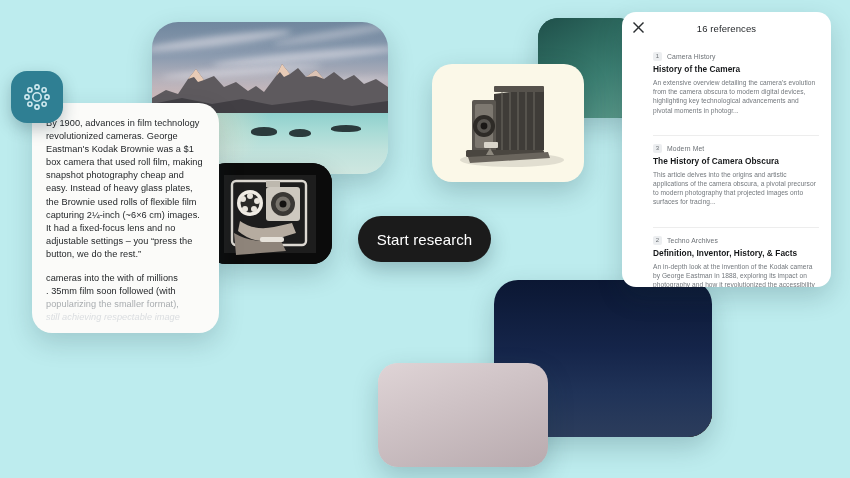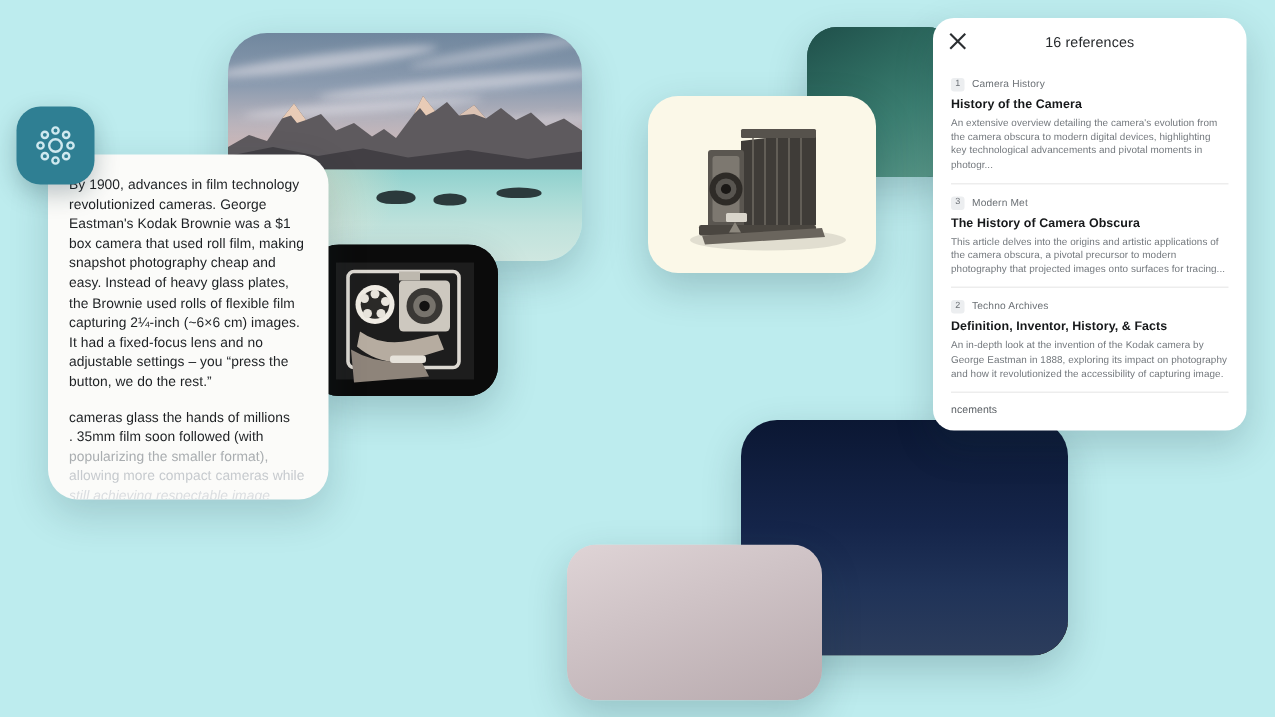--- a/index.html
+++ b/index.html
@@ -78,21 +78,21 @@
 
   
   #ref-panel{position:absolute;left:622px;top:12px;width:209px;height:275px;
      background:#fff;border-radius:14px;box-shadow:0 10px 26px rgba(20,50,60,.20);
      overflow:hidden;}
   #ref-head{height:32px;position:relative;display:flex;align-items:center;justify-content:center;}
   #ref-title{font-size:9.5px;color:#26292c;letter-spacing:.1px;}
   #ref-close{position:absolute;left:10px;top:9px;width:13px;height:13px;cursor:pointer;}
   #ref-close svg{display:block;}
   #ref-list{padding:0 12px;}
-  .ref-item{padding:8px 0 7px 0;border-bottom:1px solid #ededed;}
+  .ref-item{padding:8px 0 20px 0;border-bottom:1px solid #ededed;margin-left:19px;}
   .ref-item:last-child{border-bottom:none;}
   .ref-src{display:flex;align-items:center;gap:5px;margin-bottom:3px;}
   .ref-num{width:9px;height:9px;border-radius:2px;background:#eceef0;color:#6c7176;
      font-size:6px;line-height:9px;text-align:center;}
   .ref-site{font-size:6.8px;color:#6c7176;letter-spacing:.1px;}
   .ref-title{font-size:8.3px;font-weight:bold;color:#16181a;margin-bottom:4px;letter-spacing:.05px;}
   .ref-desc{font-size:6.6px;line-height:9.2px;color:#73787d;letter-spacing:.05px;}
 </style>
 </head>
 <body>
@@ -266,44 +266,44 @@
         <path d="M120 50 q20 -6 34 4 q14 10 12 30 q-2 16 -24 18 q-24 2 -30 -18 q-4 -20 8 -34Z" fill="#c9946e"></path>
         <path d="M124 46 q16 -6 28 4 q-12 10 -28 4Z" fill="#d9a97f"></path>
         <rect x="36" y="40" width="8" height="42" rx="3" fill="#3a3a3c"></rect>
       </svg>
     </div>
   </div>
 
   <div id="text-card">
     <p>By 1900, advances in film technology revolutionized cameras. George Eastman's Kodak Brownie was a $1 box camera that used roll film, making snapshot photography cheap and easy. Instead of heavy glass plates, the Brownie used rolls of flexible film capturing 2¼-inch (~6×6 cm) images. It had a fixed-focus lens and no adjustable settings – you “press the button, we do the rest.”</p>
     <p>
-      <span class="fade-line">cameras glass the hands of millions</span>
+      <span class="fade-line">cameras into the with of millions</span>
       <span class="fade-line">. 35mm film soon followed (with</span>
       <span class="fade-line f1">popularizing the smaller format),</span>
-      <span class="fade-line f2">allowing more compact cameras while</span>
       <span class="fade-line f3">still achieving respectable image</span>
     </p>
   </div>
 
   <div id="gear-chip">
     <svg width="30" height="30" viewBox="0 0 30 30">
       <g fill="none" stroke="#cfe9ef" stroke-width="1.6">
         <circle cx="15" cy="15" r="4.2"></circle>
         <circle cx="15" cy="5" r="2.1"></circle>
           <circle cx="22.1" cy="7.9" r="2.1"></circle>
         <circle cx="25" cy="15" r="2.1"></circle>
           <circle cx="22.1" cy="22.1" r="2.1"></circle>
         <circle cx="15" cy="25" r="2.1"></circle>
           <circle cx="7.9" cy="22.1" r="2.1"></circle>
         <circle cx="5" cy="15" r="2.1"></circle>
           <circle cx="7.9" cy="7.9" r="2.1"></circle>
       </g>
     </svg>
   </div>
 
+  <button id="start-research">Start research</button>
 
   <div id="ref-panel">
     <div id="ref-head">
       <div id="ref-close">
         <svg width="13" height="13" viewBox="0 0 13 13">
           <line x1="1.5" y1="1.5" x2="11.5" y2="11.5" stroke="#2b2e31" stroke-width="1.4"></line>
           <line x1="11.5" y1="1.5" x2="1.5" y2="11.5" stroke="#2b2e31" stroke-width="1.4"></line>
         </svg>
       </div>
       <div id="ref-title">16 references</div>

